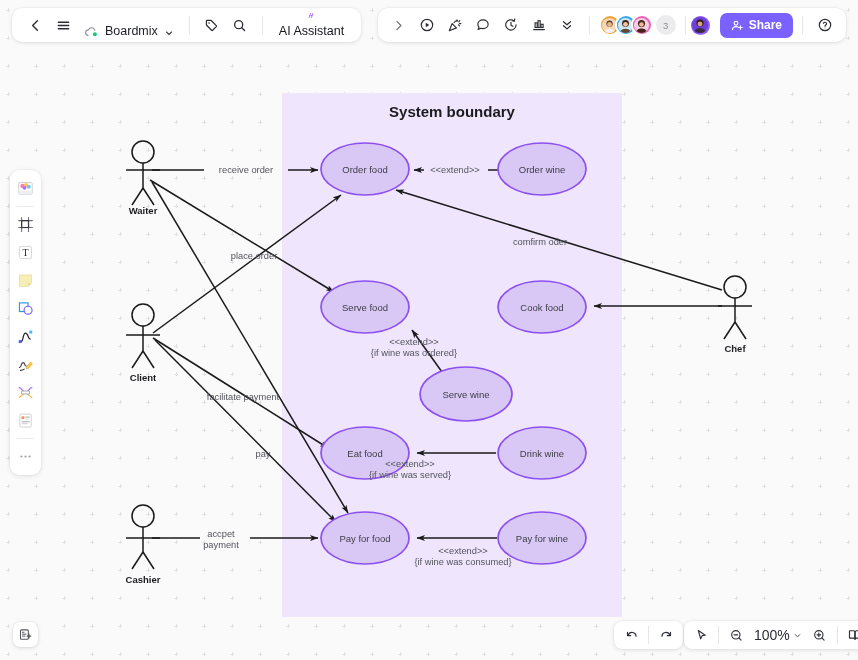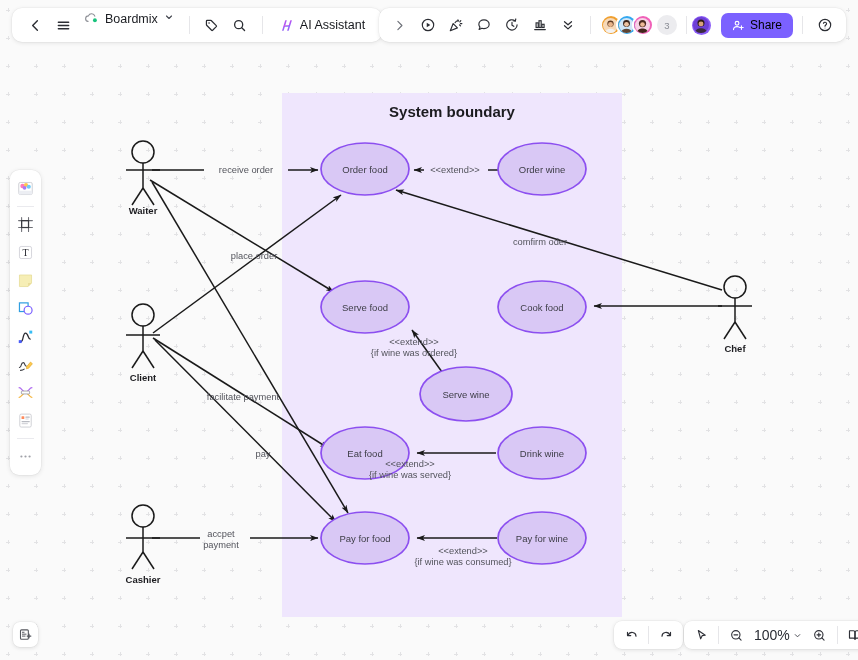--- a/index.html
+++ b/index.html
@@ -40,43 +40,43 @@
   #topbar-left  { left: 12px; padding: 0 10px; gap: 2px; }
   #topbar-right { right: 12px; padding: 0 8px; gap: 2px; }
 
   .tb-btn {
     display:flex; align-items:center; justify-content:center;
     height: 26px; min-width: 26px; padding: 0 4px;
     border-radius: 6px; cursor: pointer; color:#20232b;
   }
   .tb-sep { width:1px; height:18px; background:#e6e6e9; margin: 0 7px; }
 
-  .doc-chip { display:flex; align-items:flex-start; gap:6px; padding:0 6px; height:26px;
+  .doc-chip { display:flex; align-items:flex-end; gap:6px; padding:0 6px; height:26px;
               border-radius:6px; cursor:pointer; }
   .doc-name { font-size: 12.5px; color:#1b1d22; white-space:nowrap; }
   .cloud-dot { position:relative; width:15px; height:12px; }
   .cloud-dot svg { position:absolute; left:0; top:0; }
 
   .ai-btn { display:flex; align-items:center; gap:5px; padding:0 7px; height:26px;
-            border-radius:6px; cursor:pointer; }
+            border-radius:6px; cursor:pointer;flex-direction:column; }
   .ai-text { font-size:12.5px; color:#16181d; font-weight:500; white-space:nowrap; }
 
   .avatars { display:flex; align-items:center; }
   .av { width:22px; height:22px; border-radius:50%; margin-left:-6px;
         border:2px solid #fff; position:relative; overflow:hidden; cursor:pointer; }
   .av:first-child { margin-left:0; }
   .av .ring{ position:absolute; inset:-2px; border-radius:50%; }
   .av .face{ position:absolute; inset:1.5px; border-radius:50%; overflow:hidden; }
   .count-pill{ width:20px; height:20px; border-radius:50%; background:#ececef;
                display:flex; align-items:center; justify-content:center;
                font-size:9.5px; color:#8a8d95; margin-left:3px; cursor:pointer; }
 
   .share-btn{ display:flex; align-items:center; gap:5px; height:25px; padding:0 11px;
-              background:#7b61ff; color:#000000; border-radius:7px; font-size:12px;
-              font-weight:400; cursor:pointer; white-space:nowrap; }
+              background:#7b61ff; color:#ffffff; border-radius:7px; font-size:12px;
+              font-weight:700; cursor:pointer; white-space:nowrap; }
 
   
   #toolrail {
     position:absolute; left:10px; top:170px; width:31px;
     background:#fff; border-radius:9px;
     box-shadow: 0 1px 5px rgba(0,0,0,.10), 0 0 0 .5px rgba(0,0,0,.05);
     padding:5px 0; display:flex; flex-direction:column; align-items:center; gap:1px;
   }
   .tool { width:27px; height:27px; border-radius:6px; display:flex;
           align-items:center; justify-content:center; cursor:pointer; }

